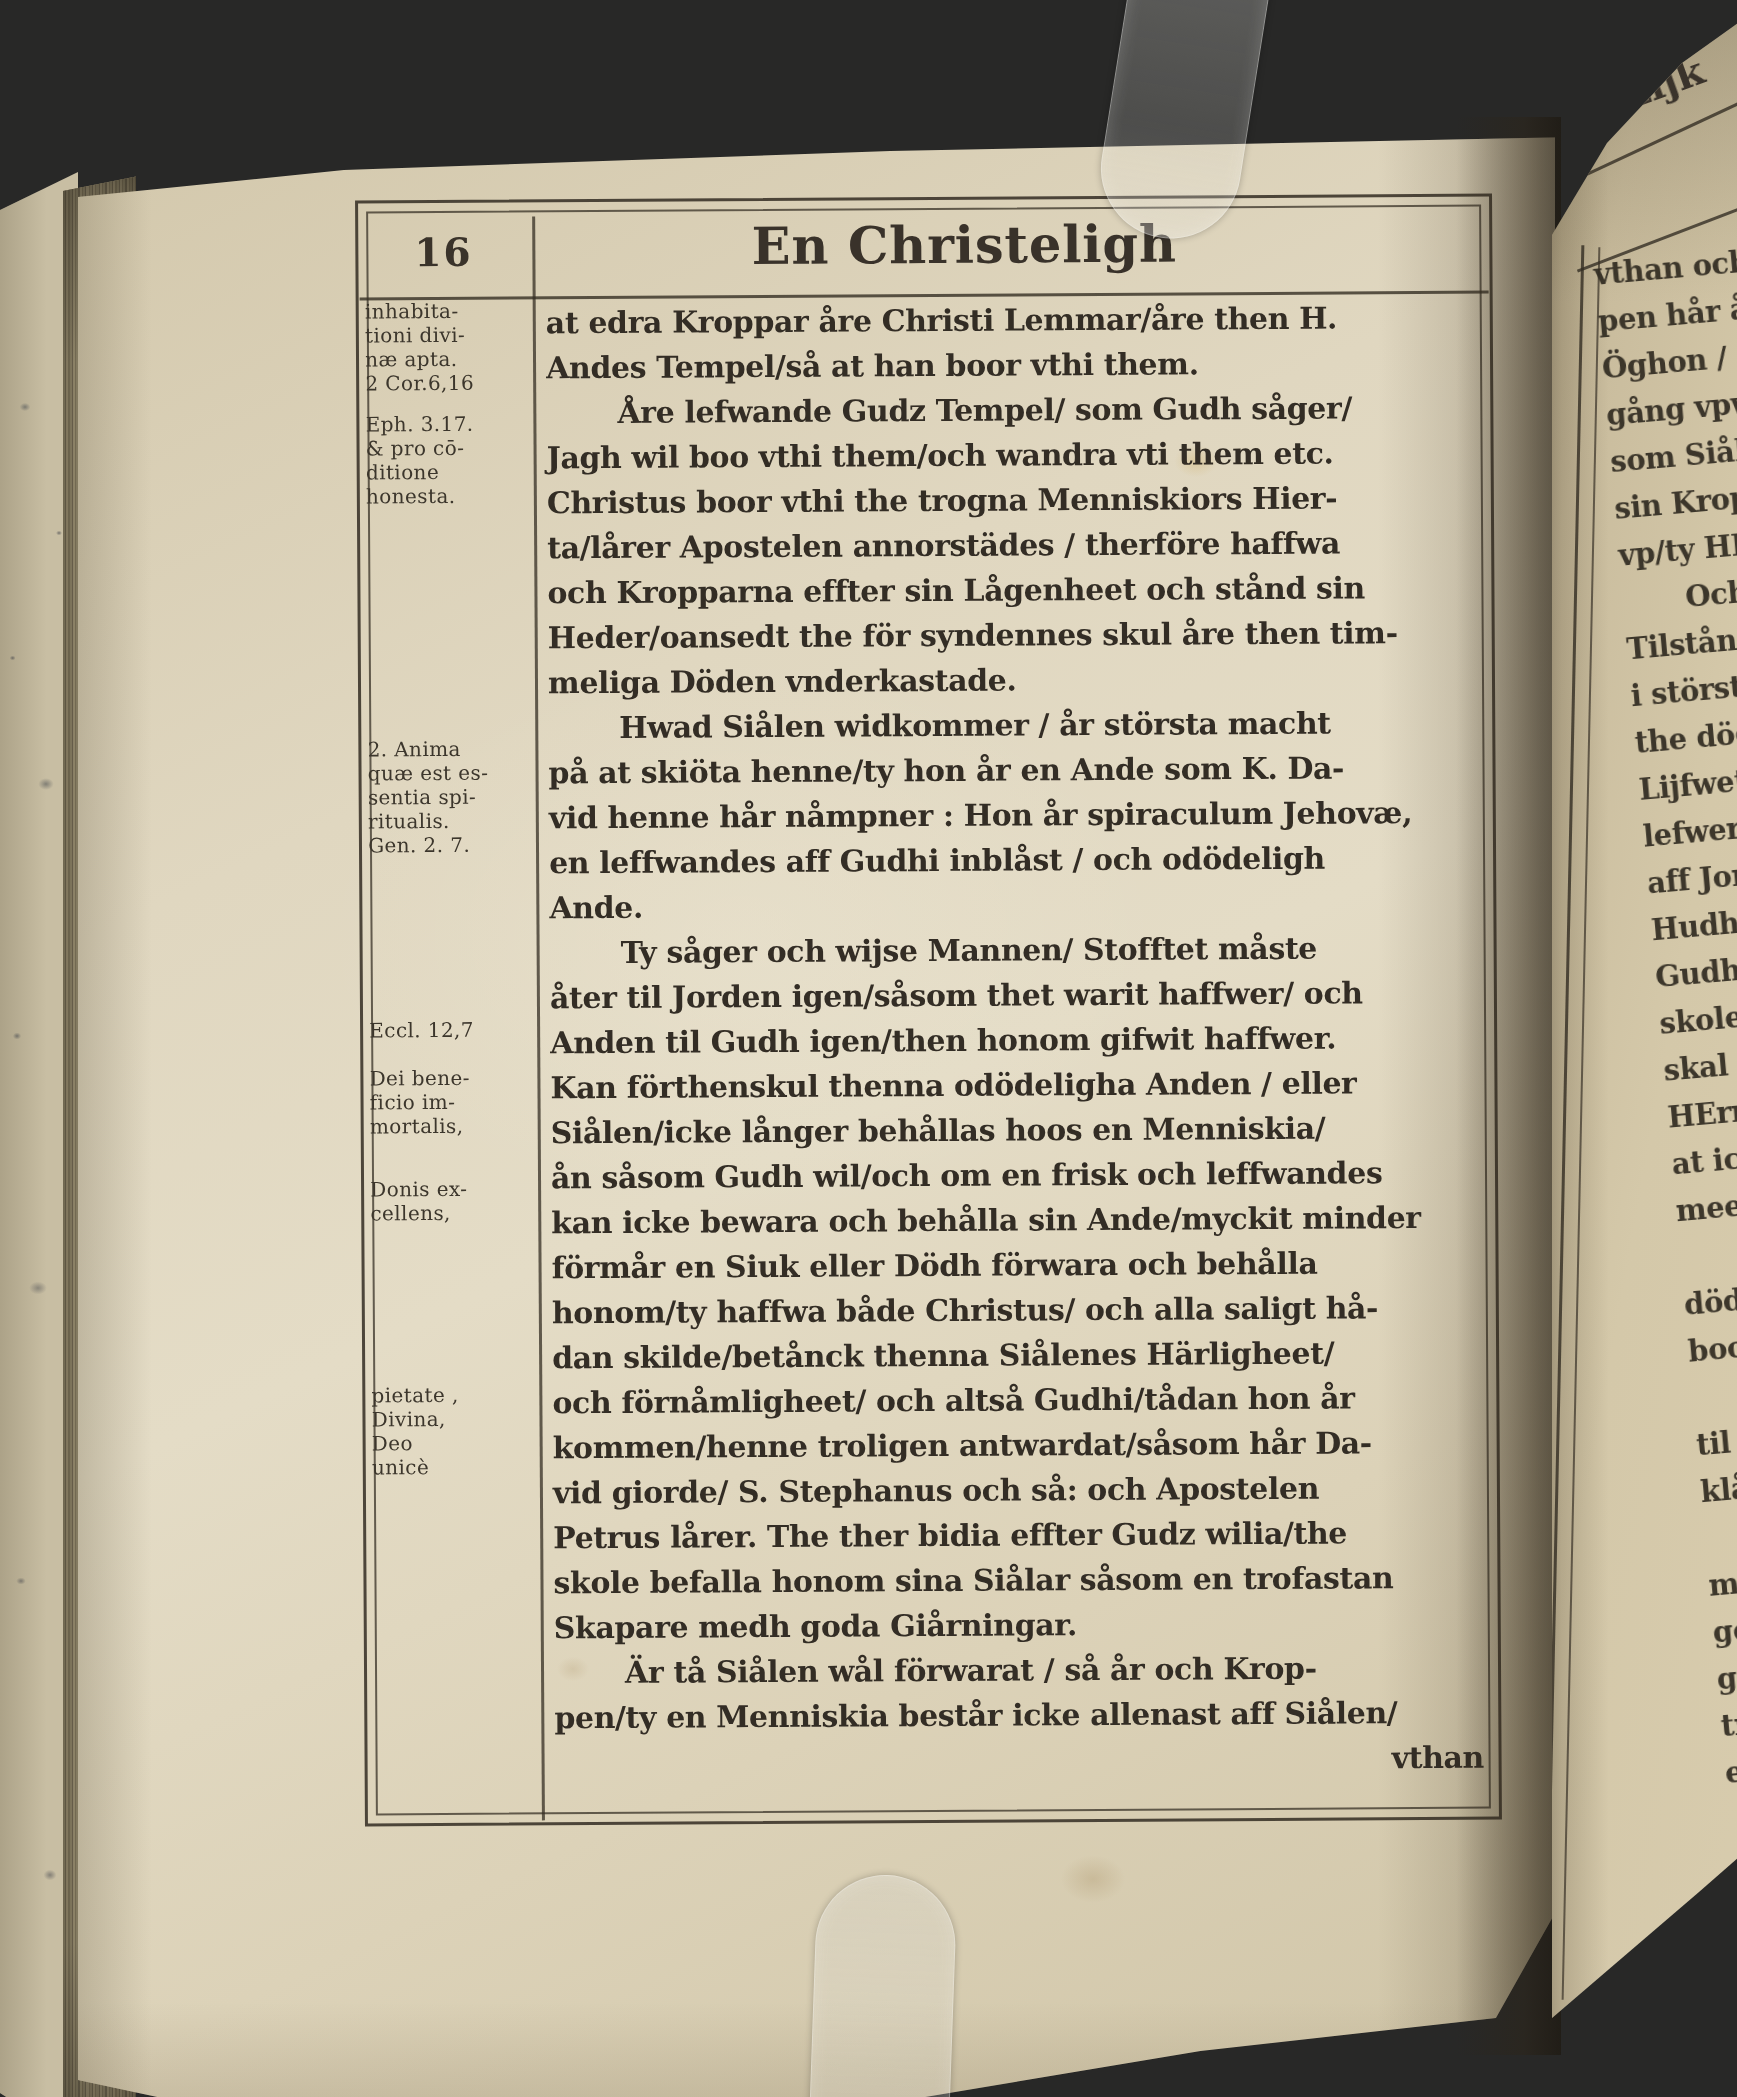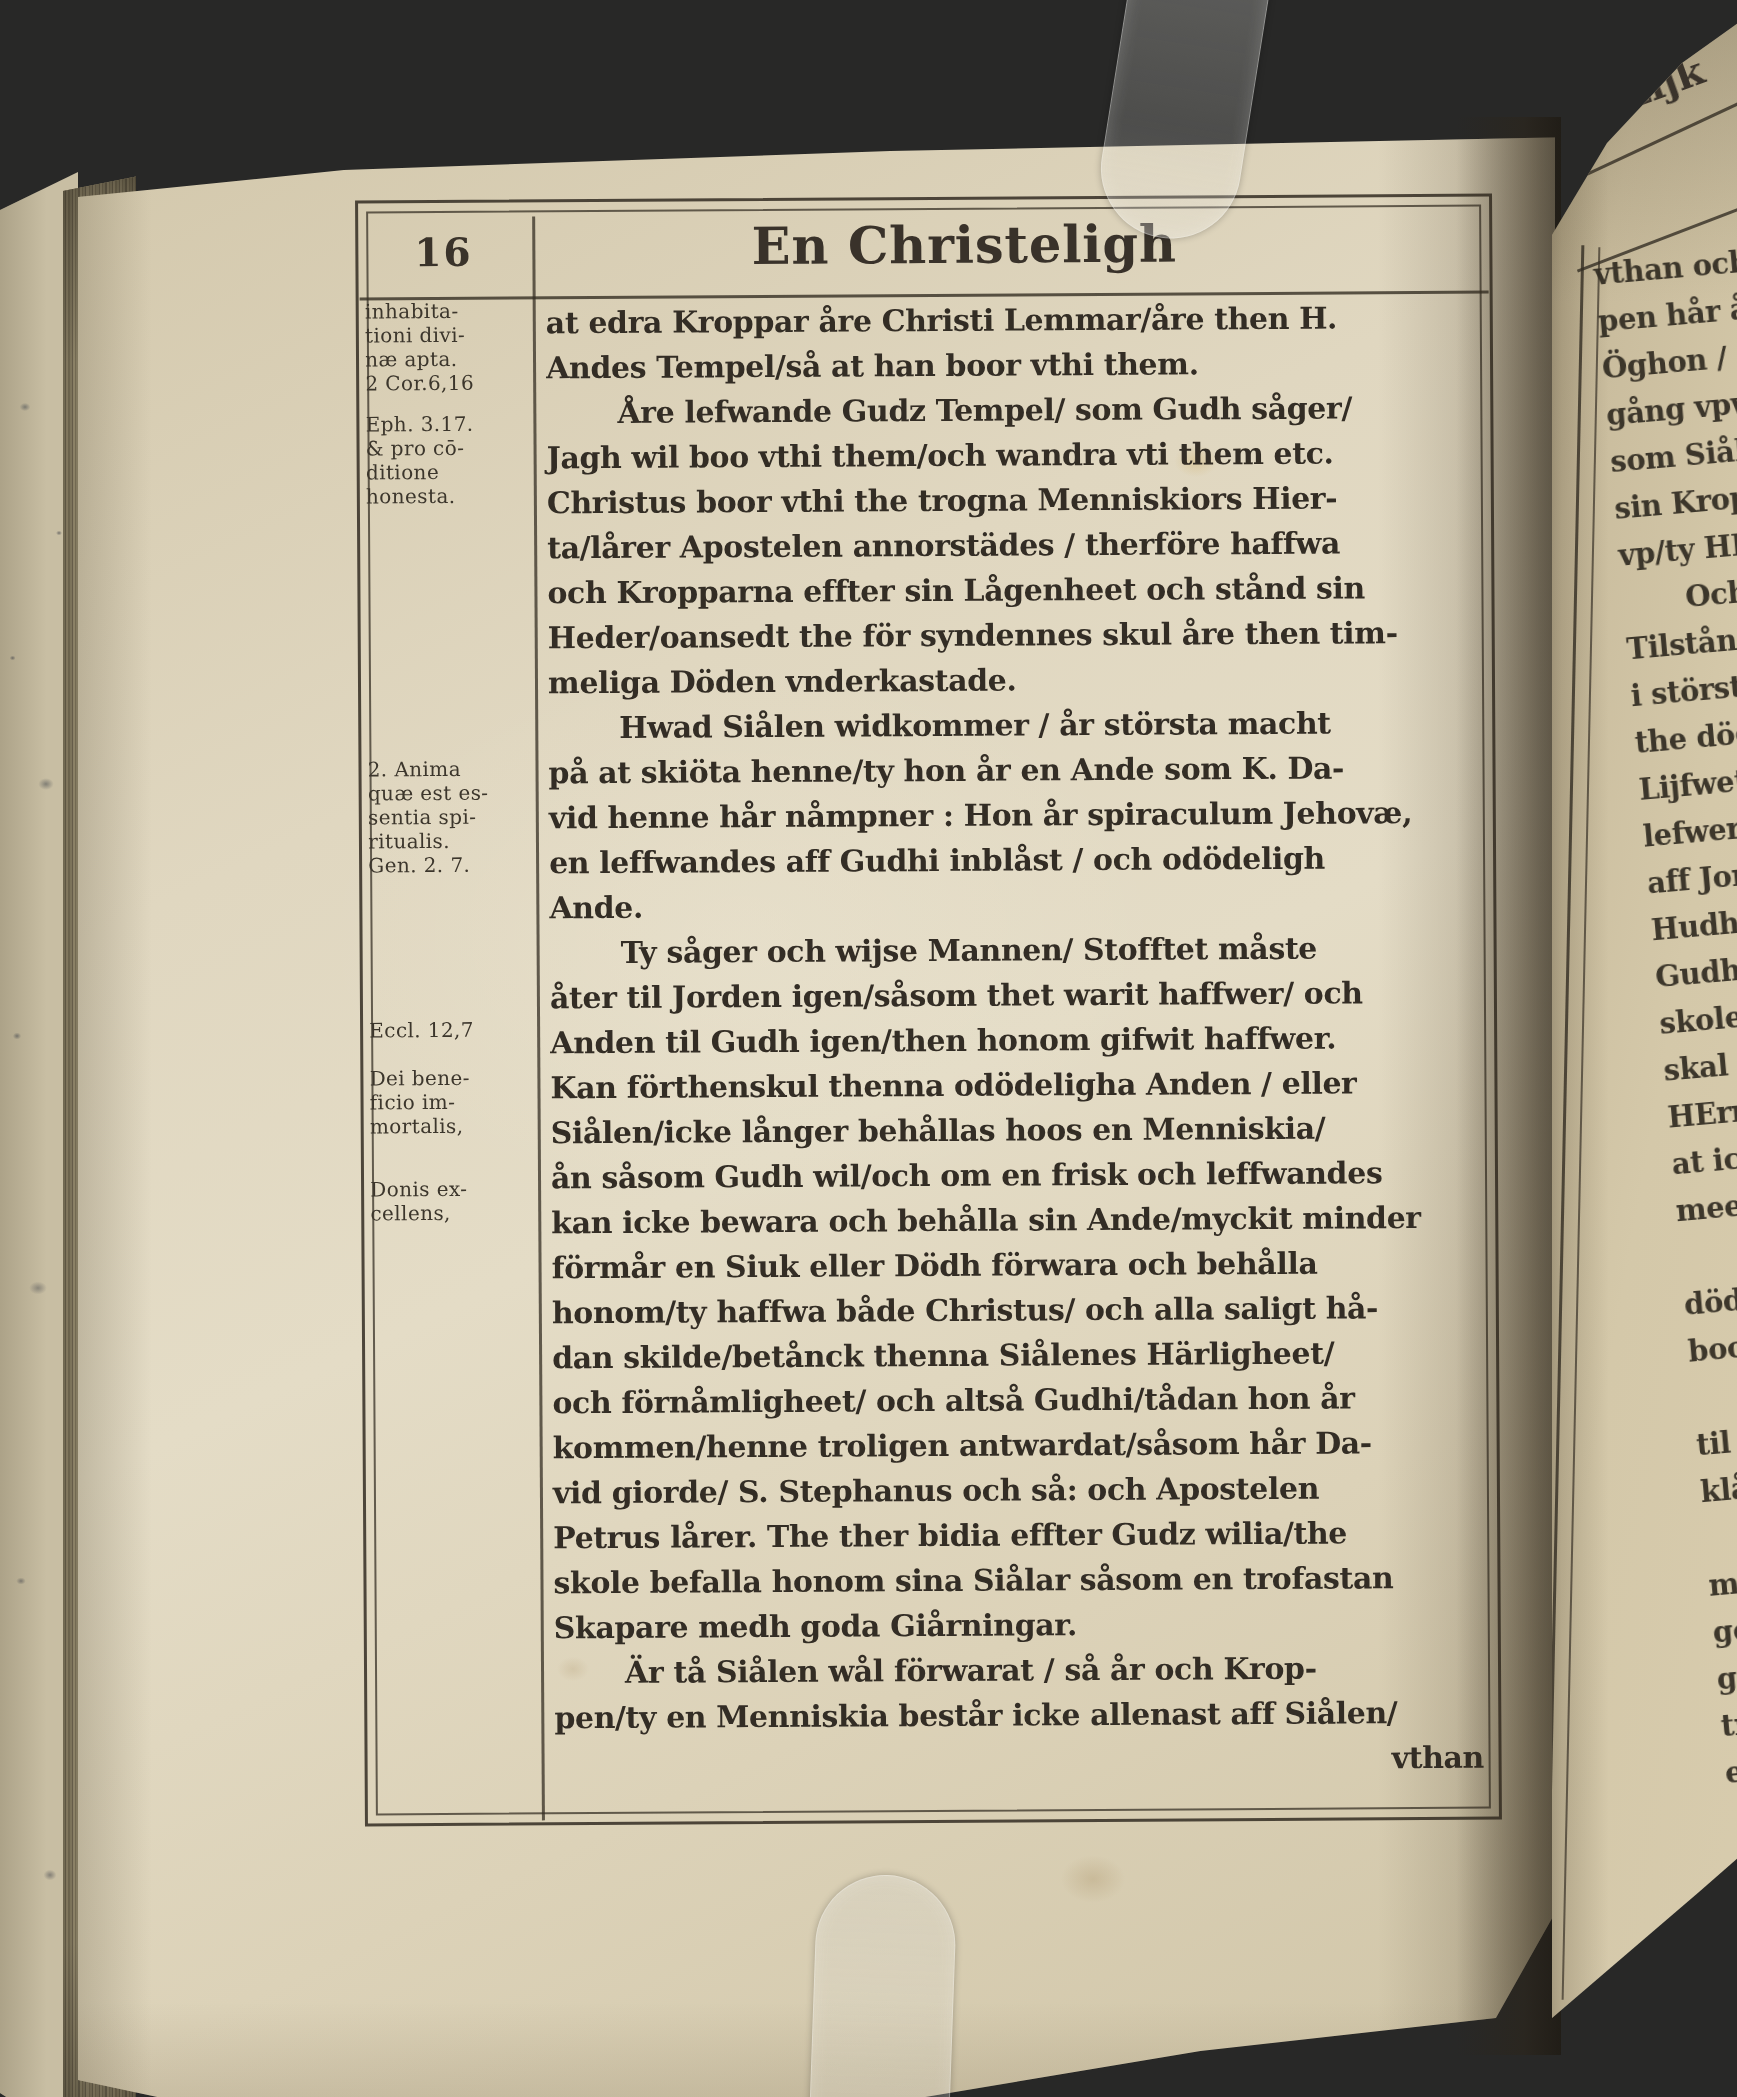--- a/index.html
+++ b/index.html
@@ -129,38 +129,44 @@
             <div>tioni divi-</div>
             <div>næ apta.</div>
             <div>2 Cor.6,16</div>
           </div>
           <div class="margin-note" style="top: 212px;">
             <div>Eph. 3.17.</div>
             <div>&amp; pro cō-</div>
             <div>ditione</div>
             <div>honesta.</div>
           </div>
-          <div class="margin-note" style="top: 537px; margin-top: 20px;">
+          <div class="margin-note" style="top: 537px;">
             <div>2.  Anima</div>
             <div>quæ est es-</div>
             <div>sentia spi-</div>
             <div>ritualis.</div>
             <div>Gen. 2. 7.</div>
           </div>
           <div class="margin-note" style="top: 818px;">
             <div>Eccl. 12,7</div>
           </div>
           <div class="margin-note" style="top: 866px;">
             <div>Dei bene-</div>
             <div>ficio im-</div>
             <div>mortalis,</div>
           </div>
           <div class="margin-note" style="top: 977px;">
             <div>Donis ex-</div>
             <div>cellens,</div>
+          </div>
+          <div class="margin-note" style="top: 1183px;">
+            <div>pietate ,</div>
+            <div>Divina,</div>
+            <div>Deo</div>
+            <div>unicè</div>
           </div>
         </div>
 
       <div class="body-text">
           <div class="text-line">at edra Kroppar åre Christi Lemmar/åre then H.</div>
           <div class="text-line">Andes Tempel/så at han boor vthi them.</div>
           <div class="text-line indent">Åre lefwande Gudz Tempel/ som Gudh såger/</div>
           <div class="text-line">Jagh wil boo vthi them/och wandra vti them etc.</div>
           <div class="text-line">Christus boor vthi the trogna Menniskiors Hier-</div>
           <div class="text-line">ta/lårer Apostelen annorstädes / therföre haffwa</div>

